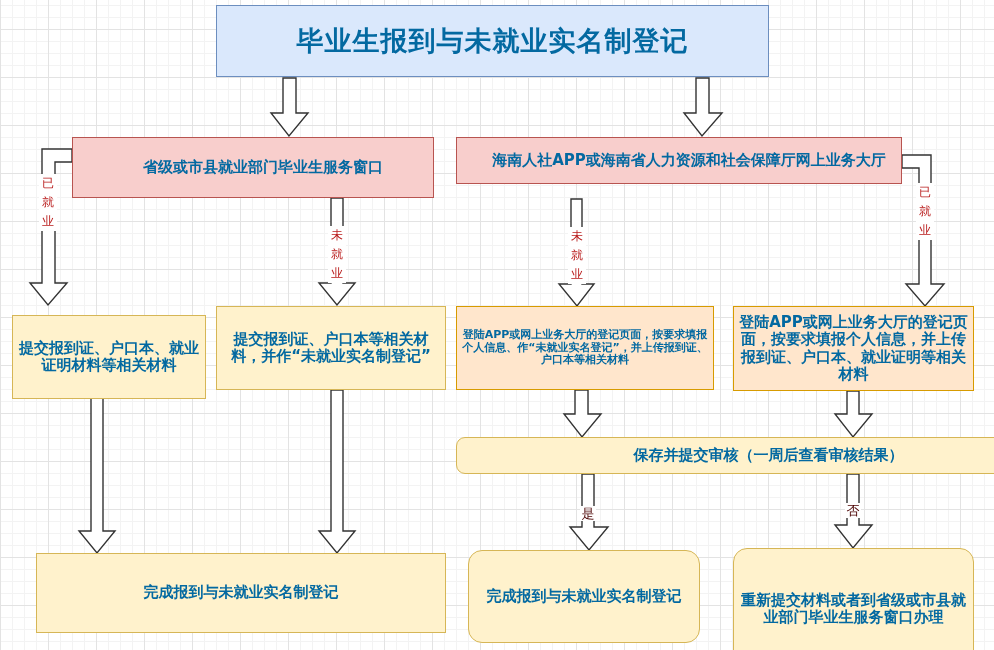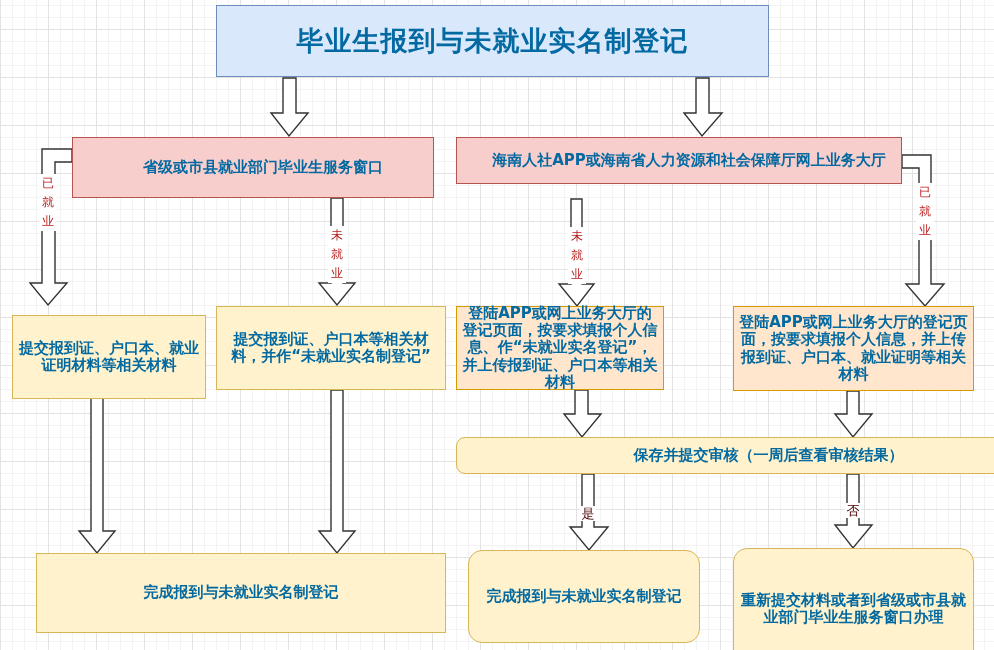--- a/index.html
+++ b/index.html
@@ -82,20 +82,20 @@
   <span style="display:block;word-break:break-all;">未就业</span>
 </div>
 <div class="lbl" style="left:916px;top:183px;">
   <span style="display:block;word-break:break-all;">已就业</span>
 </div>
 <div class="lbl lbl-small" style="left:580px;top:506px;">是</div>
 <div class="lbl lbl-small" style="left:845px;top:503px;">否</div>
 
 <div class="box yellow" style="left:12px;top:306px;width:194px;height:84px;margin-top:9px;">提交报到证、户口本、就业证明材料等相关材料</div>
 <div class="box yellow" style="left:216px;top:306px;width:230px;height:84px;padding:5px 8px;">提交报到证、户口本等相关材料，并作“未就业实名制登记”</div>
-<div class="box orange" style="left:456px;top:306px;width:208px;height:84px;font-size:15px;">登陆APP或网上业务大厅的登记页面，按要求填报个人信息、作“未就业实名登记”，并上传报到证、户口本等相关材料</div>
+<div class="box orange" style="left:456px;top:306px;width:258px;height:84px;font-size:11px;">登陆APP或网上业务大厅的登记页面，按要求填报个人信息、作“未就业实名登记”，并上传报到证、户口本等相关材料</div>
 <div class="box orange" style="left:733px;top:306px;width:241px;height:85px;font-size:15px;">登陆APP或网上业务大厅的登记页面，按要求填报个人信息，并上传报到证、户口本、就业证明等相关材料</div>
 
 <div class="box yellow rounded" style="left:456px;top:437px;width:625px;height:37px;">保存并提交审核（一周后查看审核结果）</div>
 
 <div class="box yellow" style="left:36px;top:553px;width:410px;height:80px;">完成报到与未就业实名制登记</div>
 <div class="box yellow rounded-lg" style="left:468px;top:550px;width:232px;height:93px;">完成报到与未就业实名制登记</div>
 <div class="box yellow rounded-lg" style="left:733px;top:548px;width:241px;height:122px;padding:0 6px;">重新提交材料或者到省级或市县就业部门毕业生服务窗口办理</div>
 
 </body></html>

